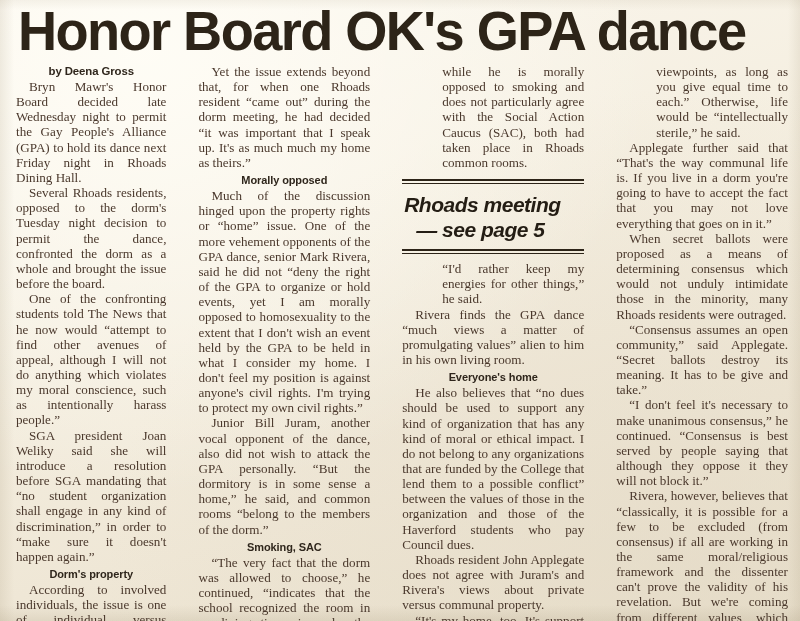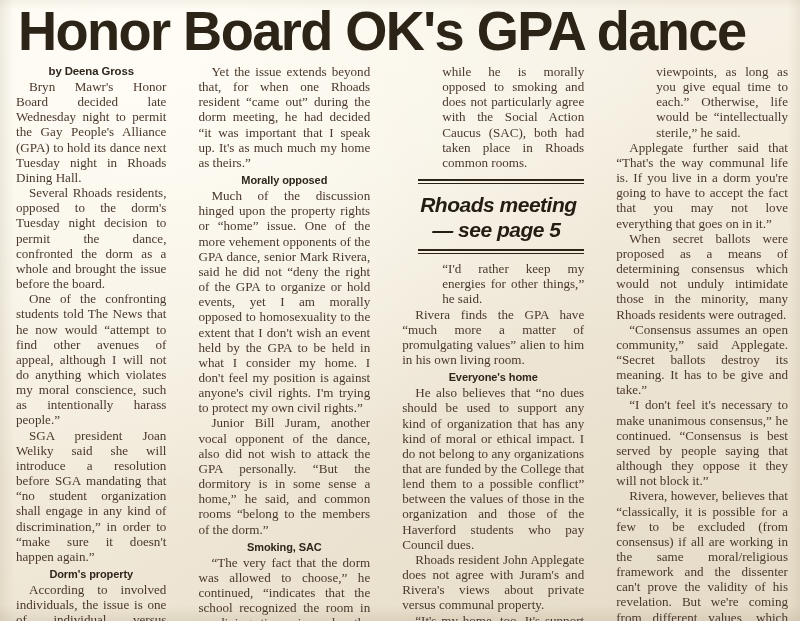--- a/index.html
+++ b/index.html
@@ -105,21 +105,21 @@
     font-weight: bold;
     font-size: 11px;
     line-height: 15px;
     text-align: center;
     color: #2f261c;
     letter-spacing: -0.1px;
   }
 
   
   .refer {
-    margin: 9px 0 7px 16px;
+    margin: 9px 0 7px 0;
     padding: 0;
   }
   .refer .rule-top {
     border-top: 2.6px solid #2d2418;
     border-bottom: 1.3px solid #2d2418;
     height: 2px;
     margin-bottom: 8px;
   }
   .refer .rule-bot {
     border-top: 2.6px solid #2d2418;
@@ -143,21 +143,21 @@
 <body>
 
 <div id="clipping">
 
   <div class="headline">Honor Board OK's GPA dance</div>
 
   <div class="columns">
 
     <div class="col c1">
       <div class="byline">by Deena Gross</div>
-      <p class="body">Bryn Mawr's Honor Board decided late Wednesday night to permit the Gay People's Alliance (GPA) to hold its dance next Tuesday night in Rhoads Dining Hall.</p>
+      <p class="body">Bryn Mawr's Honor Board decided late Wednesday night to permit the Gay People's Alliance (GPA) to hold its dance next Friday night in Rhoads Dining Hall.</p>
       <p class="body">Several Rhoads residents, opposed to the dorm's Tuesday night decision to permit the dance, confronted the dorm as a whole and brought the issue before the board.</p>
       <p class="body">One of the confronting students told The News that he now would “attempt to find other avenues of appeal, although I will not do anything which violates my moral conscience, such as intentionally harass people.”</p>
       <p class="body">SGA president Joan Weliky said she will introduce a resolution before SGA mandating that “no student organization shall engage in any kind of discrimination,” in order to “make sure it doesn't happen again.”</p>
       <h3 class="subhead">Dorm's property</h3>
       <p class="body">According to involved individuals, the issue is one of individual versus community rights.</p>
       <p class="body">Before Tuesday's dorm meeting, GPA president Dona Brown called it “a very simple civil rights issue of whether they deny us the use of their dorm on the basis of their prejudice.” On Wednesday she also acknowledged the issue of “whether or not places in the dorm are to be considered the dorm's property.”</p>
     </div>
 
     <div class="col c2">
       <p class="body">Yet the issue extends beyond that, for when one Rhoads resident “came out” during the dorm meeting, he had decided “it was important that I speak up. It's as much much my home as theirs.”</p>
@@ -173,21 +173,21 @@
       <p class="body noindent">while he is morally opposed to smoking and does not particularly agree with the Social Action Caucus (SAC), both had taken place in Rhoads common rooms.</p>
 
       <div class="refer">
         <div class="rule-top"></div>
         <div class="refer-line l1">Rhoads meeting</div>
         <div class="refer-line l2">— see page 5</div>
         <div class="rule-bot"></div>
       </div>
 
       <p class="body noindent">“I'd rather keep my energies for other things,” he said.</p>
-      <p class="body">Rivera finds the GPA have “much more a matter of promulgating values” alien to him in his own living room.</p>
+      <p class="body">Rivera finds the GPA dance “much views a matter of promulgating values” alien to him in his own living room.</p>
       <h3 class="subhead">Everyone's home</h3>
       <p class="body">He also believes that “no dues should be used to support any kind of organization that has any kind of moral or ethical impact. I do not belong to any organizations that are funded by the College that lend them to a possible conflict” between the values of those in the organization and those of the Haverford students who pay Council dues.</p>
       <p class="body">Rhoads resident John Applegate does not agree with Juram's and Rivera's views about private versus communal property.</p>
       <p class="body">“It's my home, too. It's support else's home and I feel it's morally wrong not to permit them to have the dance because they're gay.”</p>
 
     </div>
 
     <div class="col c4">
       <p class="body noindent">viewpoints, as long as you give equal time to each.” Otherwise, life would be “intellectually sterile,” he said.</p>
       <p class="body">Applegate further said that “That's the way communal life is. If you live in a dorm you're going to have to accept the fact that you may not love everything that goes on in it.”</p>

